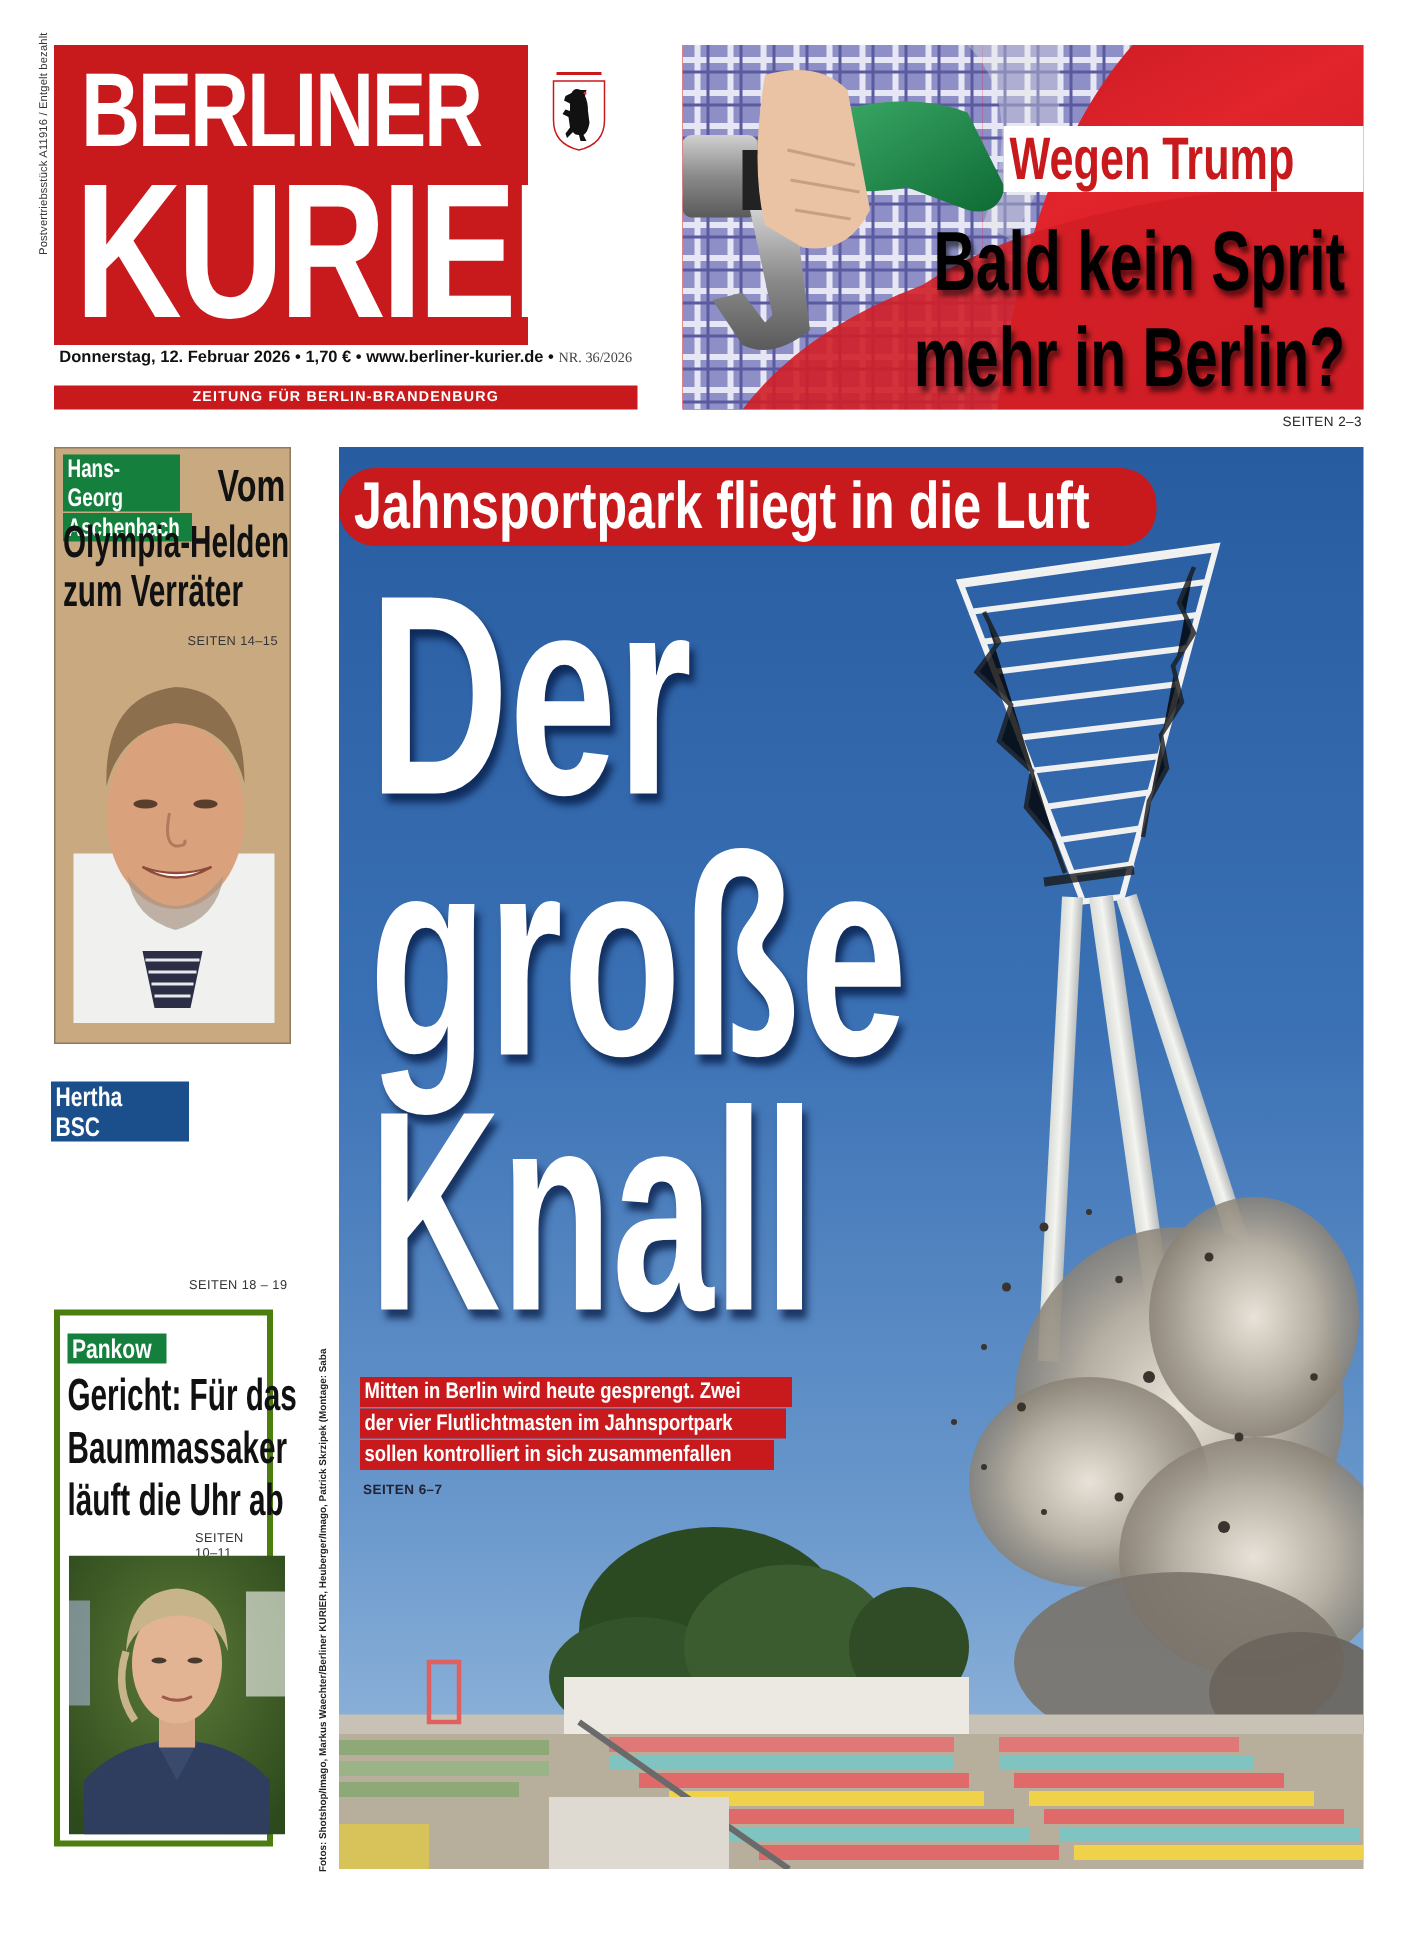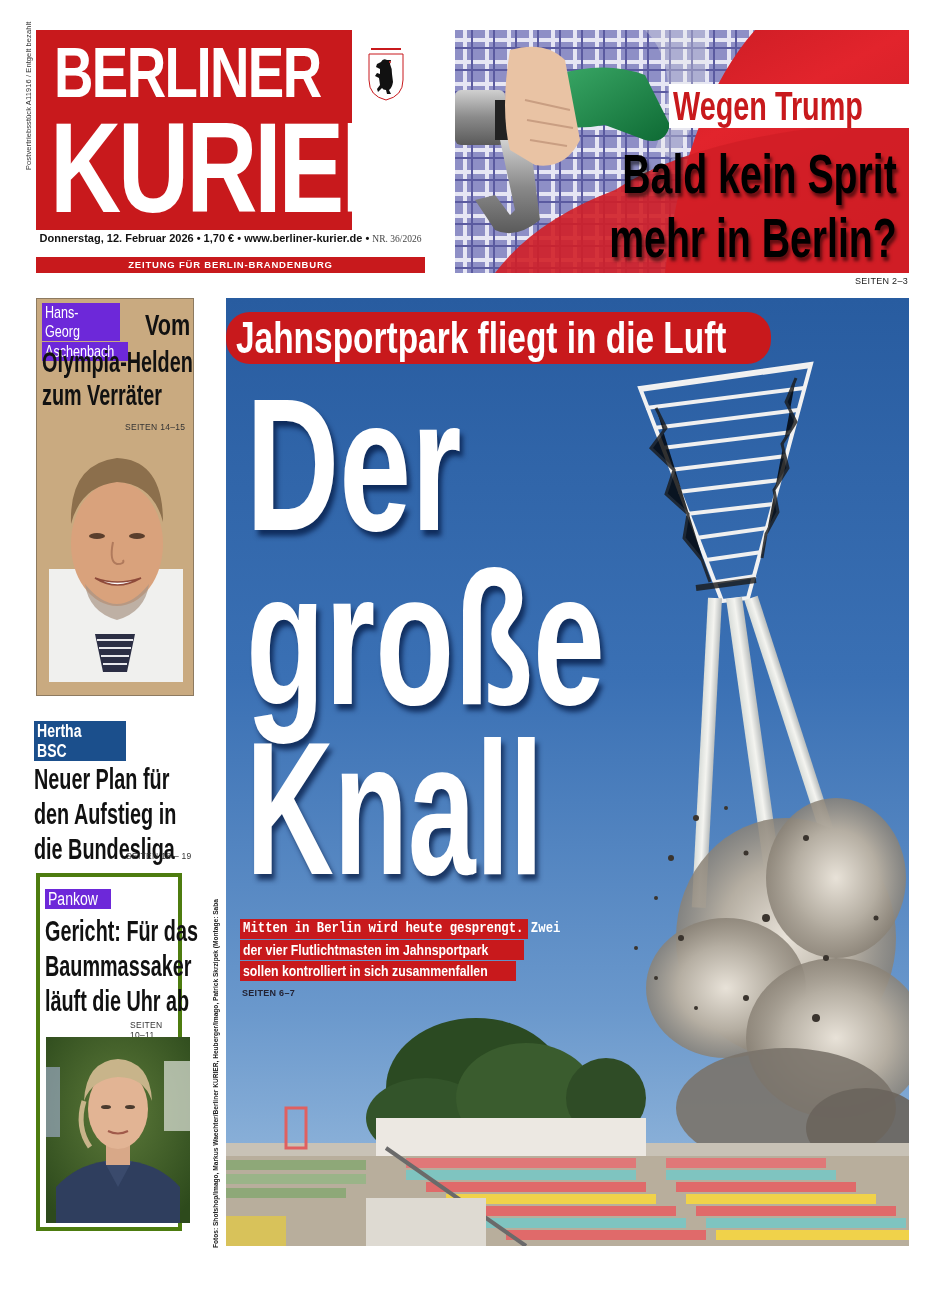--- a/index.html
+++ b/index.html
@@ -30,21 +30,21 @@
   .top-teaser { left:455px; top:30px; width:454px; height:243px; overflow:hidden; background:#d61f26; }
   .tt-kicker { position:absolute; left:214px; top:54px; background:#fff; color:#c8191c; padding:0 4px;
        font-size:40px; line-height:44px; font-weight:bold; white-space:nowrap; }
   .tt-kicker .narrow { transform:scaleX(0.72); }
   .tt-headline { position:absolute; right:12px; top:112px; color:#000000; font-weight:bold; font-size:56px; line-height:64px;
        text-align:right; text-shadow:3px 4px 4px rgba(0,0,0,0.55); white-space:nowrap; }
   .tt-pages { left:855px; top:276px; font-size:9px; color:#222; letter-spacing:0.3px; }
 
   
   .box1 { left:36px; top:298px; width:158px; height:398px; background:#c9aa80; border:1px solid #8d7a60; box-sizing:border-box; }
-  .red-kicker { background:#6d28d9; color:#fff; font-weight:normal; padding:0 3px; display:inline-block; }
+  .red-kicker { background:#15803d; color:#fff; font-weight:bold; padding:0 3px; display:inline-block; }
   .blue-kicker { background:#1b4f8c; color:#fff; font-weight:bold; padding:0 3px; display:inline-block; }
   .headline-dark { color:#111; font-weight:bold; }
   .pages-small { font-size:8.5px; color:#333; letter-spacing:0.3px; }
 
   .box3 { left:36px; top:873px; width:146px; height:358px; border:4px solid #4d7c0f; box-sizing:border-box; background:#fff; }
 
   
   .main-image { left:226px; top:298px; width:683px; height:948px; overflow:hidden;
        background:linear-gradient(180deg,#285ca0 0%, #3a70b4 40%, #6a98cc 75%, #9fc0e0 100%); }
   .main-kicker { position:absolute; left:0; top:14px; height:52px; width:545px; background:#c8191c;border-radius:24px; }
@@ -167,25 +167,20 @@
     <ellipse cx="92" cy="92" rx="8" ry="3" fill="#5a3e2c"></ellipse>
     <path d="M50 134 Q72 148 96 134 Q72 142 50 134 Z" fill="#fff" stroke="#8e4a3a" stroke-width="1.5"></path>
     <path d="M68 98 Q64 118 72 120 Q80 120 78 116" stroke="#b07a5c" stroke-width="2" fill="none"></path>
   </svg>
 </div>
 
 <div class="abs" style="left:34px;top:721px;width:180px;height:150px;">
   <div class="blue-kicker" style="font-size:18px;line-height:20px;">
     <span class="narrow" style="transform:scaleX(0.78);width:86px;">Hertha BSC</span>
   </div>
-  <div class="headline-dark" style="font-size:30px;line-height:35px;white-space:nowrap;margin-top:0px;">
-    <div style="transform:scaleX(0.66);transform-origin:left top;">Neuer Plan für</div>
-    <div style="transform:scaleX(0.66);transform-origin:left top;">den Aufstieg in</div>
-    <div style="transform:scaleX(0.66);transform-origin:left top;">die Bundesliga</div>
-  </div>
   <div class="abs pages-small" style="left:92px;top:130px;">SEITEN 18 – 19</div>
 </div>
 
 <div class="abs box3">
   <div class="abs red-kicker" style="left:5px;top:12px;font-size:18px;line-height:20px;">
     <span class="narrow" style="transform:scaleX(0.78);width:60px;">Pankow</span>
   </div>
   <div class="abs headline-dark" style="left:5px;top:36px;font-size:30px;line-height:35px;white-space:nowrap;">
     <div style="transform:scaleX(0.66);transform-origin:left top;">Gericht: Für das</div>
     <div style="transform:scaleX(0.66);transform-origin:left top;">Baummassaker</div>
@@ -318,21 +313,21 @@
 
   <div class="main-kicker">
     <span>Jahnsportpark fliegt in die Luft</span>
   </div>
 
   <div class="big-head" style="top:76px;font-size:190px;line-height:180px;transform:scaleX(0.68);">Der</div>
   <div class="big-head" style="top:250px;font-size:190px;line-height:180px;transform:scaleX(0.68);">große</div>
   <div class="big-head" style="top:420px;font-size:190px;line-height:180px;transform:scaleX(0.64);">Knall</div>
 
   <div class="main-deck">
-    <div class="line" style="width:282px;font-family:Liberation Mono, monospace;"><span>Mitten in Berlin wird heute gesprengt. Zwei</span></div><br>
+    <div class="line" style="width:282px;"><span>Mitten in Berlin wird heute gesprengt. Zwei</span></div><br>
     <div class="line" style="width:278px;"><span>der vier Flutlichtmasten im Jahnsportpark</span></div><br>
     <div class="line" style="width:270px;"><span>sollen kontrolliert in sich zusammenfallen</span></div>
   </div>
   <div class="main-pages">SEITEN 6–7</div>
 </div>
 
 <div class="abs photo-credit">
   <span>Fotos: Shotshop/Imago, Markus Waechter/Berliner KURIER, Heuberger/Imago, Patrick Skrzipek (Montage: Saba</span>
 </div>
 

